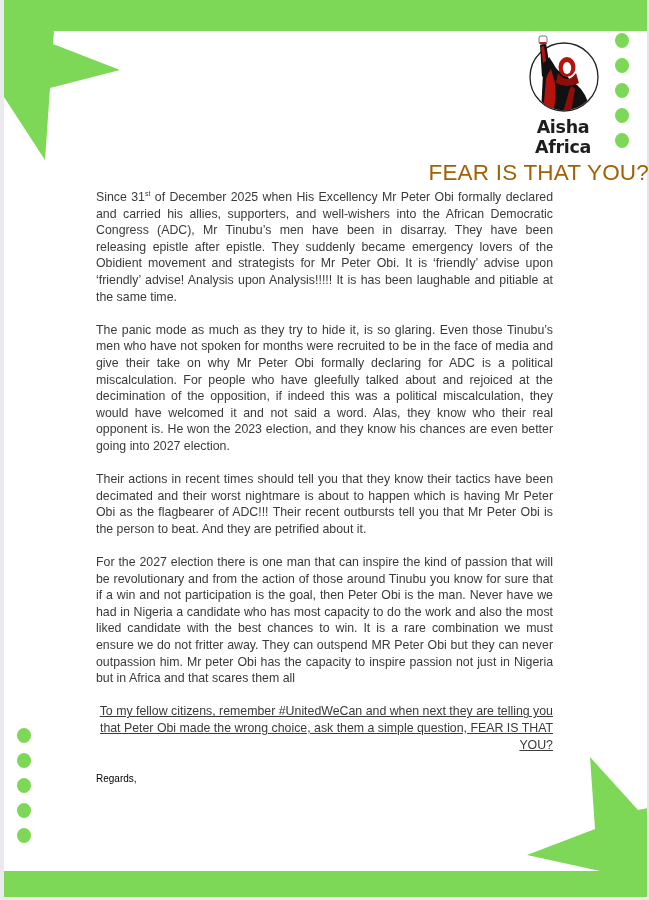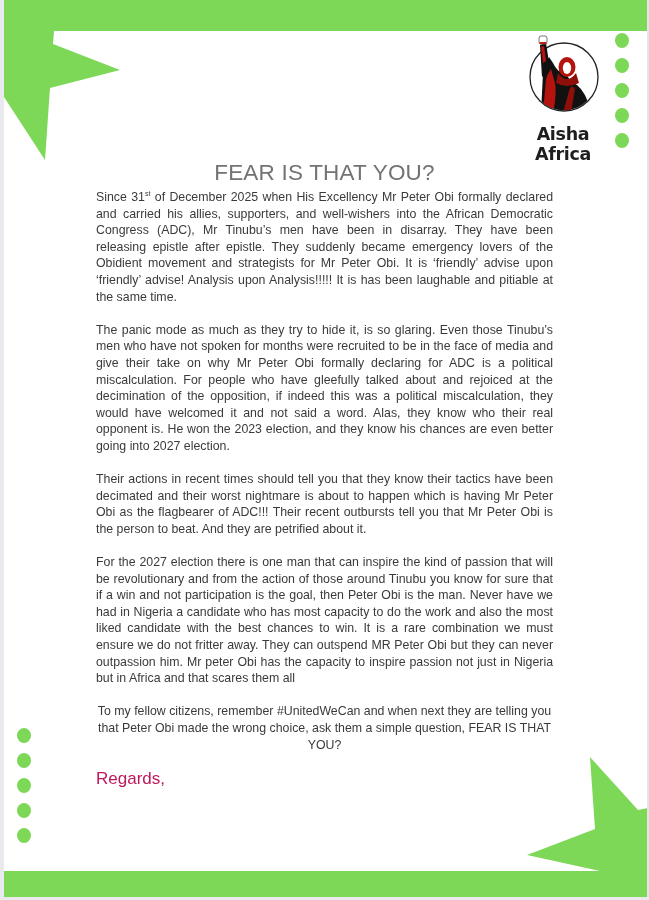--- a/index.html
+++ b/index.html
@@ -1,26 +1,26 @@
 <!DOCTYPE html>
 <html><head>
 <meta charset="utf-8">
 <style>
   html, body { margin:0; padding:0; }
   body { width:649px; height:900px; background:#e9e9ee; position:relative; overflow:hidden; font-family:"Liberation Sans", sans-serif; }
   .page { position:absolute; left:4px; top:0; width:644px; height:898px; background:#ffffff; }
   .deco { position:absolute; left:0; top:0; width:649px; height:900px; }
-  .title { position:absolute; left:0; width:649px; top:160px; text-align:center; font-size:22.5px; color:#737373; letter-spacing:0.2px; }
+  .title { position:absolute; left:0; width:649px; top:160px; text-align:right; font-size:22.5px; color:#a16207; letter-spacing:0.2px; }
   .body { position:absolute; left:96px; width:457px; top:189px; font-size:12.35px; line-height:16.6px; color:#3a3a3a; }
   .body p { margin:0 0 16.6px 0; text-align:justify; }
-  .body p.left { text-align:center; }
+  .body p.left { text-align:right;text-decoration:underline; }
   .body sup { font-size:7px; line-height:0; vertical-align:5px; }
-  .sign { margin-top:8px; font-size:17px; color:#be185d; line-height:17px; }
+  .sign { margin-top:8px; font-size:10px; color:#000000; line-height:17px; }
   .logo { position:absolute; left:527px; top:33px; width:74px; height:80px; }
-  .logo-text { position:absolute; left:521px; top:124px; width:84px; text-align:center; font-family:"DejaVu Sans", sans-serif; font-weight:bold; font-size:17.5px; line-height:20px; color:#1e1e1e; letter-spacing:-0.3px; }
+  .logo-text { position:absolute; left:521px; top:117px; width:84px; text-align:center; font-family:"DejaVu Sans", sans-serif; font-weight:bold; font-size:17.5px; line-height:20px; color:#1e1e1e; letter-spacing:-0.3px; }
   .dot { position:absolute; width:14px; height:15px; border-radius:50%; background:#7dd857; }
 </style>
 </head>
 <body>
 
 <div class="page"></div>
 
 <svg class="deco" viewBox="0 0 649 900" width="649" height="900">
 
   <rect x="4" y="0" width="645" height="31" fill="#7dd857"></rect>

